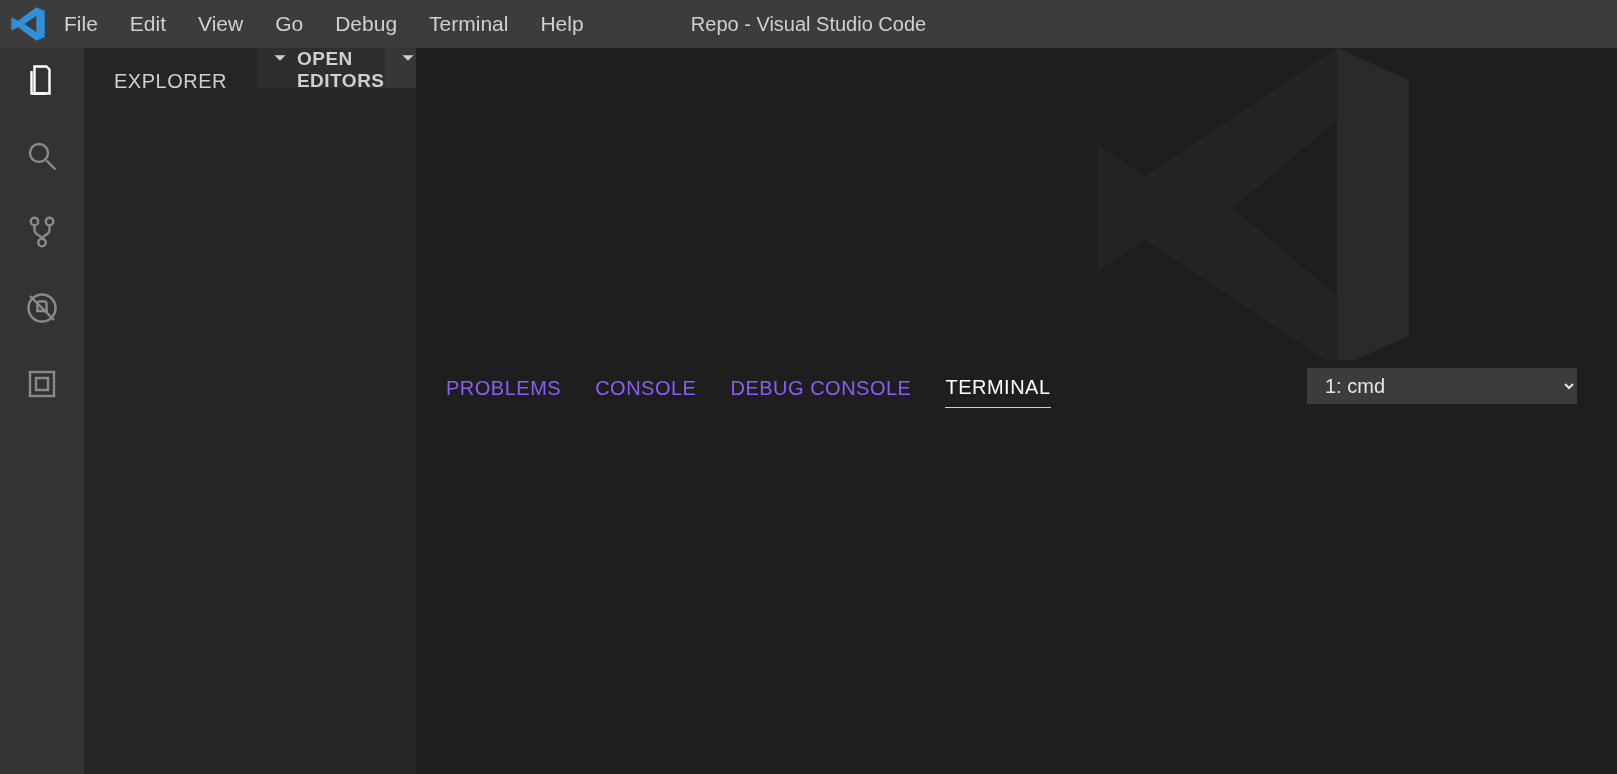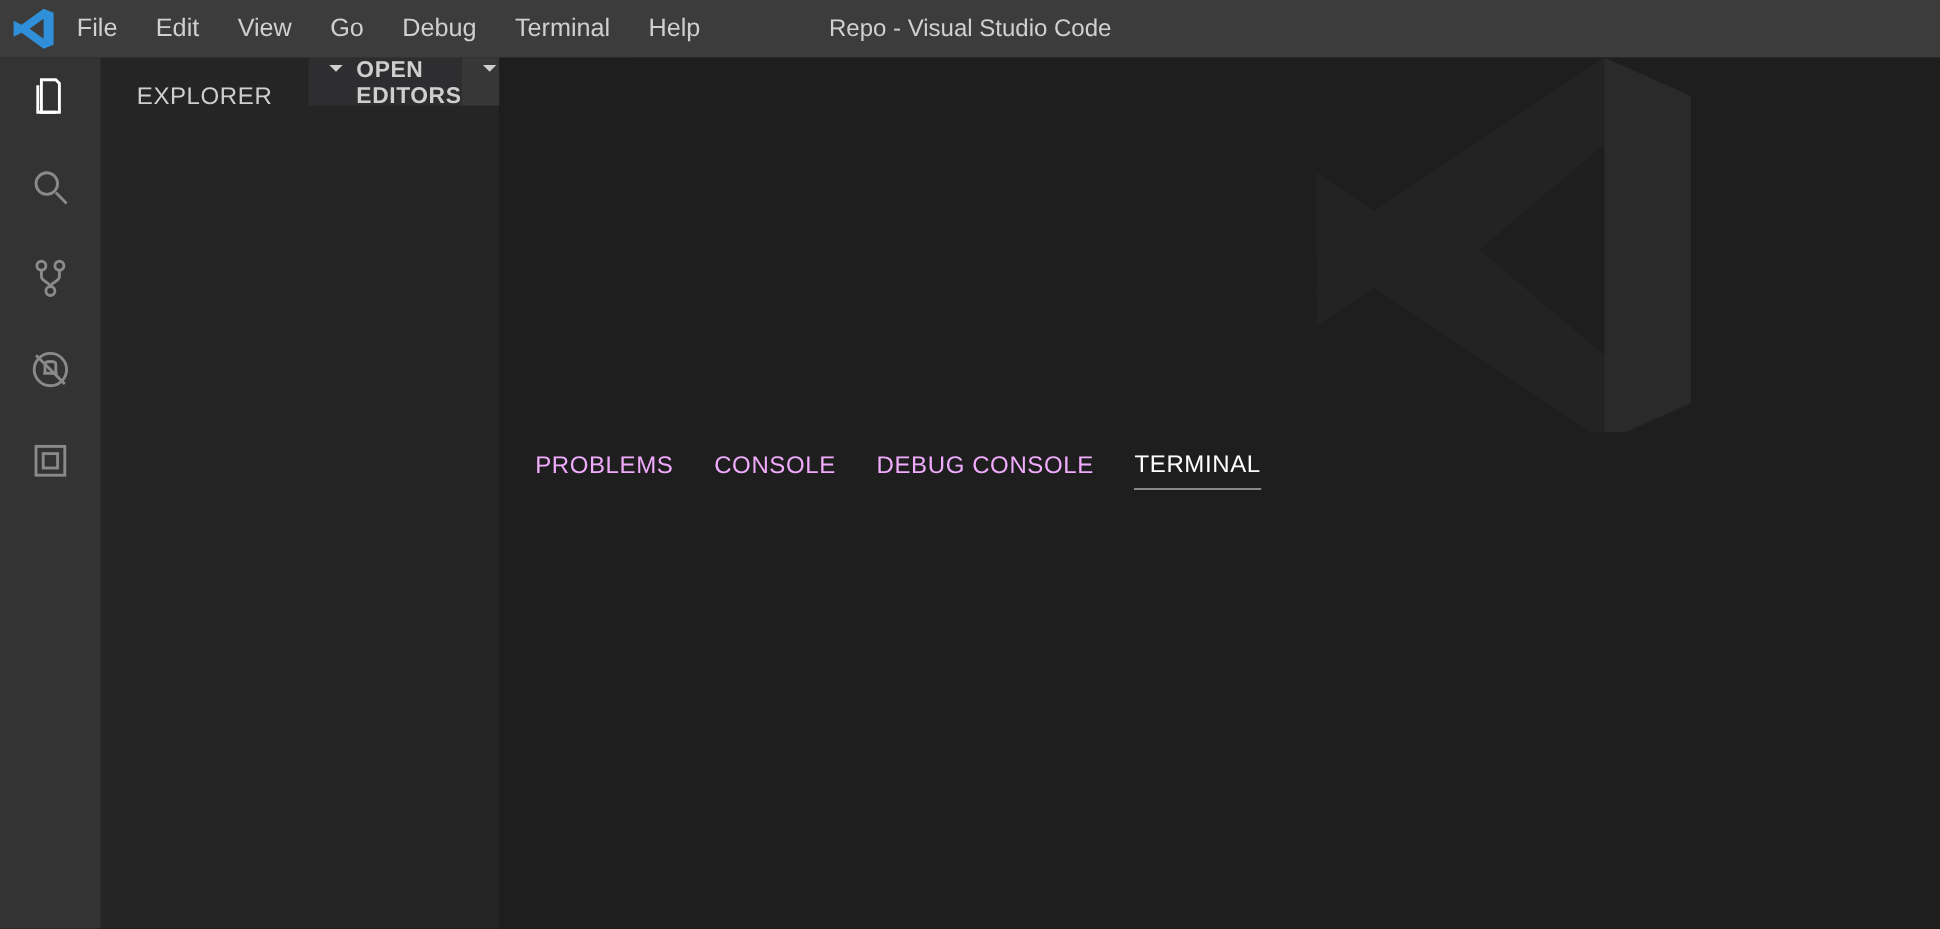--- a/index.html
+++ b/index.html
@@ -96,21 +96,21 @@
   .panel { flex:1; border-top:1px solid #1e1e1e; background:#1e1e1e; display:flex; flex-direction:column; }
   .panel-header {
     display:flex;
     align-items:center;
     height:50px;
     padding:0 30px 0 30px;
     gap:34px;
   }
   .panel-tab {
     font-size:20px;
-    color:#f0abfc;
+    color:#8b5cf6;
     padding:12px 0 8px;
     cursor:pointer;
     letter-spacing:0.5px;
   }
   .panel-tab.active {
     color:#ffffff;
     border-bottom:1px solid #cfcfcf;
   }
   .panel-select-wrap {
     margin-left:auto;
@@ -233,18 +233,23 @@
         </svg>
       </span>
     </div>
 
     <div class="panel">
       <div class="panel-header">
         <span class="panel-tab">PROBLEMS</span>
         <span class="panel-tab">CONSOLE</span>
         <span class="panel-tab">DEBUG CONSOLE</span>
         <span class="panel-tab active">TERMINAL</span>
+        <span class="panel-select-wrap">
+          <select class="panel-select">
+            <option>1: cmd</option>
+          </select>
+        </span>
       </div>
 
     </div>
   </div>
 
 </div>
 
 </body></html>

